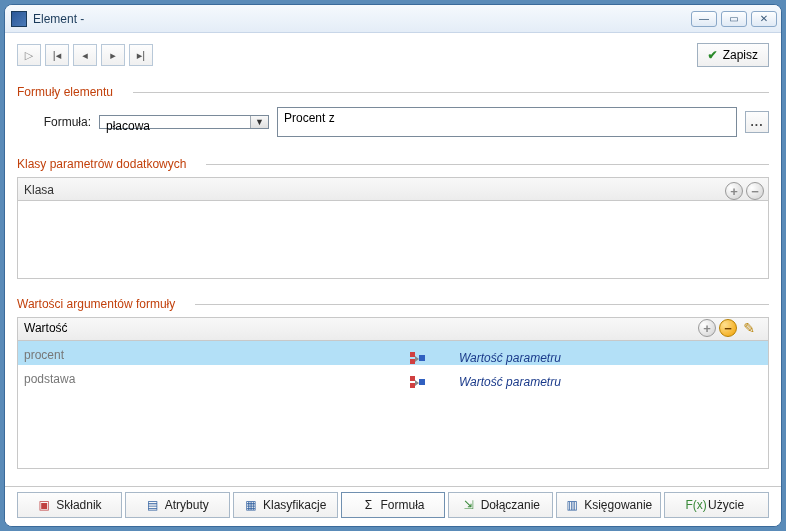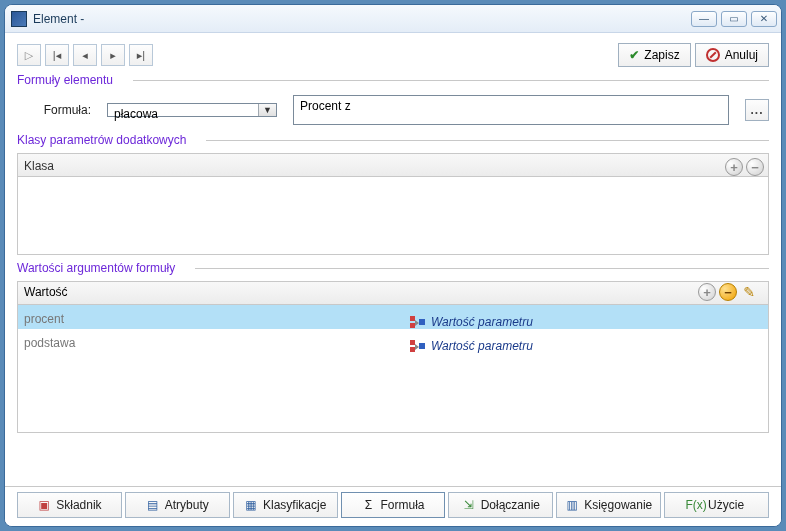--- a/index.html
+++ b/index.html
@@ -82,29 +82,29 @@
     border: 2px solid #c03030;
     position: relative;
   }
   .icon-cancel::after {
     content: ""; position: absolute; left: 1px; top: 4px;
     width: 8px; height: 2px; background: #c03030;
     transform: rotate(-45deg);
   }
   .section-hdr {
     display: flex; align-items: center; gap: 20px;
-    color: #6d28d9;
+    color: #c2410c;
     font-size: 12px;
-    margin-top: 0;
+    margin-top: 12px;
   }
   .section-hdr .line {
     flex: 1; height: 1px; background: #c8c8c8;
   }
   .form-row {
-    display: flex; align-items: center; gap: 16px;
+    display: flex; align-items: center; gap: 8px;
     padding: 2px 0 2px 14px;
   }
   .form-label { width: 60px; text-align: right; color: #222; }
   .combo {
     display: flex; border: 1px solid #7a8a9a; height: 14px;
     background: #fff;
   }
   .combo-text { padding: 3px 6px; flex: 1; }
   .combo-btn {
     width: 18px; border-left: 1px solid #a0a8b0;
@@ -166,21 +166,21 @@
   .arg-cell1 { width: 390px; padding: 3px 6px; color: #777; }
   .arg-cell2 { flex: 1; display: flex; align-items: center; gap: 5px; padding: 0 2px; }
   .param-icon {
     width: 16px; height: 14px; position: relative;
     flex-shrink: 0;
   }
   .param-icon .b1 { position:absolute; left:0; top:1px; width:5px; height:5px; background:#d04040; }
   .param-icon .b2 { position:absolute; left:0; top:8px; width:5px; height:5px; background:#d04040; }
   .param-icon .b3 { position:absolute; left:9px; top:4px; width:6px; height:6px; background:#3060c0; }
   .param-icon .arr { position:absolute; left:5px; top:5px; width:0; height:0; border-top:3px solid transparent; border-bottom:3px solid transparent; border-left:4px solid #888; }
-  .param-text { color: #1a3a8a; font-style: italic; }
+  .param-text { color: #1a3a8a; font-style: italic; margin-left: 28px; }
   .bottom-tabs {
     display: flex; gap: 3px;
     border-top: 1px solid #c8c8c8;
     padding: 5px 12px 8px 12px;
     background: #fff;
   }
   .tab {
     flex: 1; height: 26px;
     border: 1px solid #a8b8c8;
     background: linear-gradient(#fdfdfd,#f0f0f0);
@@ -217,24 +217,20 @@
     <div class="top-toolbar">
       <div class="nav-btn">▷</div>
       <div class="nav-btn">|◂</div>
       <div class="nav-btn">◂</div>
       <div class="nav-btn">▸</div>
       <div class="nav-btn">▸|</div>
       <div class="spacer"></div>
       <div class="action-btn">
         <span class="icon-check">✔</span>
         <span>Zapisz</span>
-      </div>
-      <div class="action-btn">
-        <span class="icon-cancel"></span>
-        <span>Anuluj</span>
       </div>
     </div>
 
     <div class="section-hdr">
       <span>Formuły elementu</span>
       <div class="line"></div>
     </div>
 
     <div class="form-row">
       <div class="form-label">Formuła:</div>

